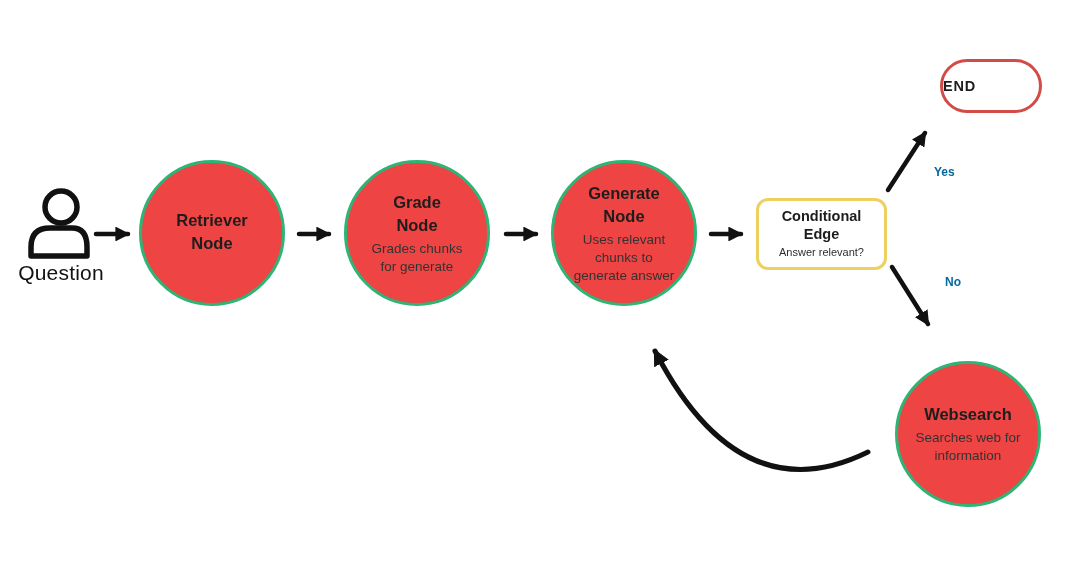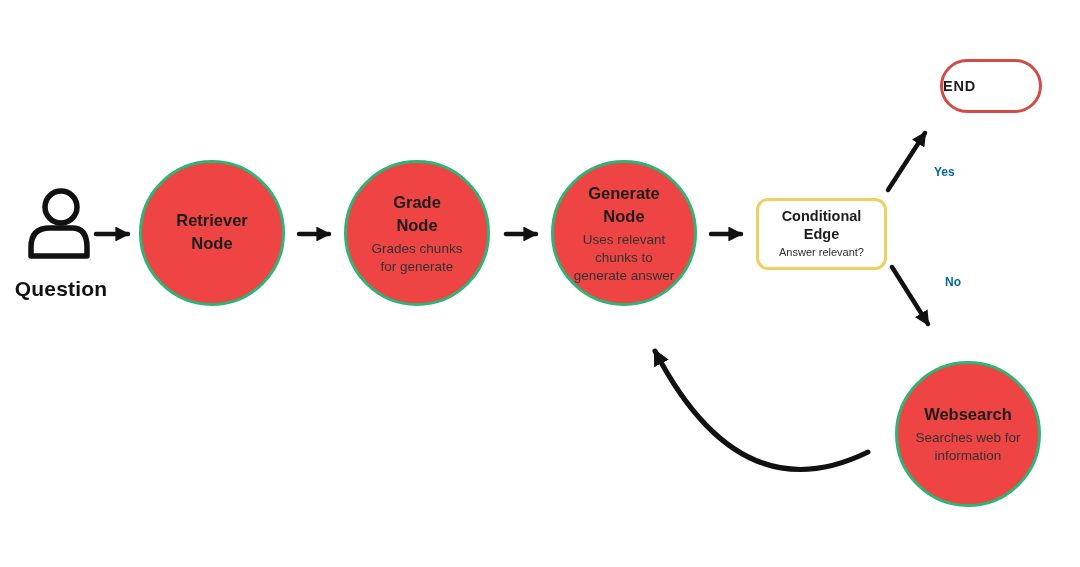--- a/index.html
+++ b/index.html
@@ -31,25 +31,25 @@
     left: 28px; top: 183px;
   }
   .person-stroke {
     fill: none;
     stroke: var(--ink, #111);
     stroke-width: 5.5;
     stroke-linejoin: round;
   }
   .question-label {
     position: absolute;
-    left: 5px; top: 277px;
+    left: 5px; top: 261px;
     width: 112px;
     text-align: center;
     font-size: 21px;
-    font-weight: bold;
+    font-weight: normal;
     letter-spacing: 0.2px;
     color: #121212;
   }
 
   .circle-node {
     position: absolute;
     width: 146px; height: 146px;
     border-radius: 50%;
     border: 3px solid var(--green, #2eb475);
     background: #ef4444;

